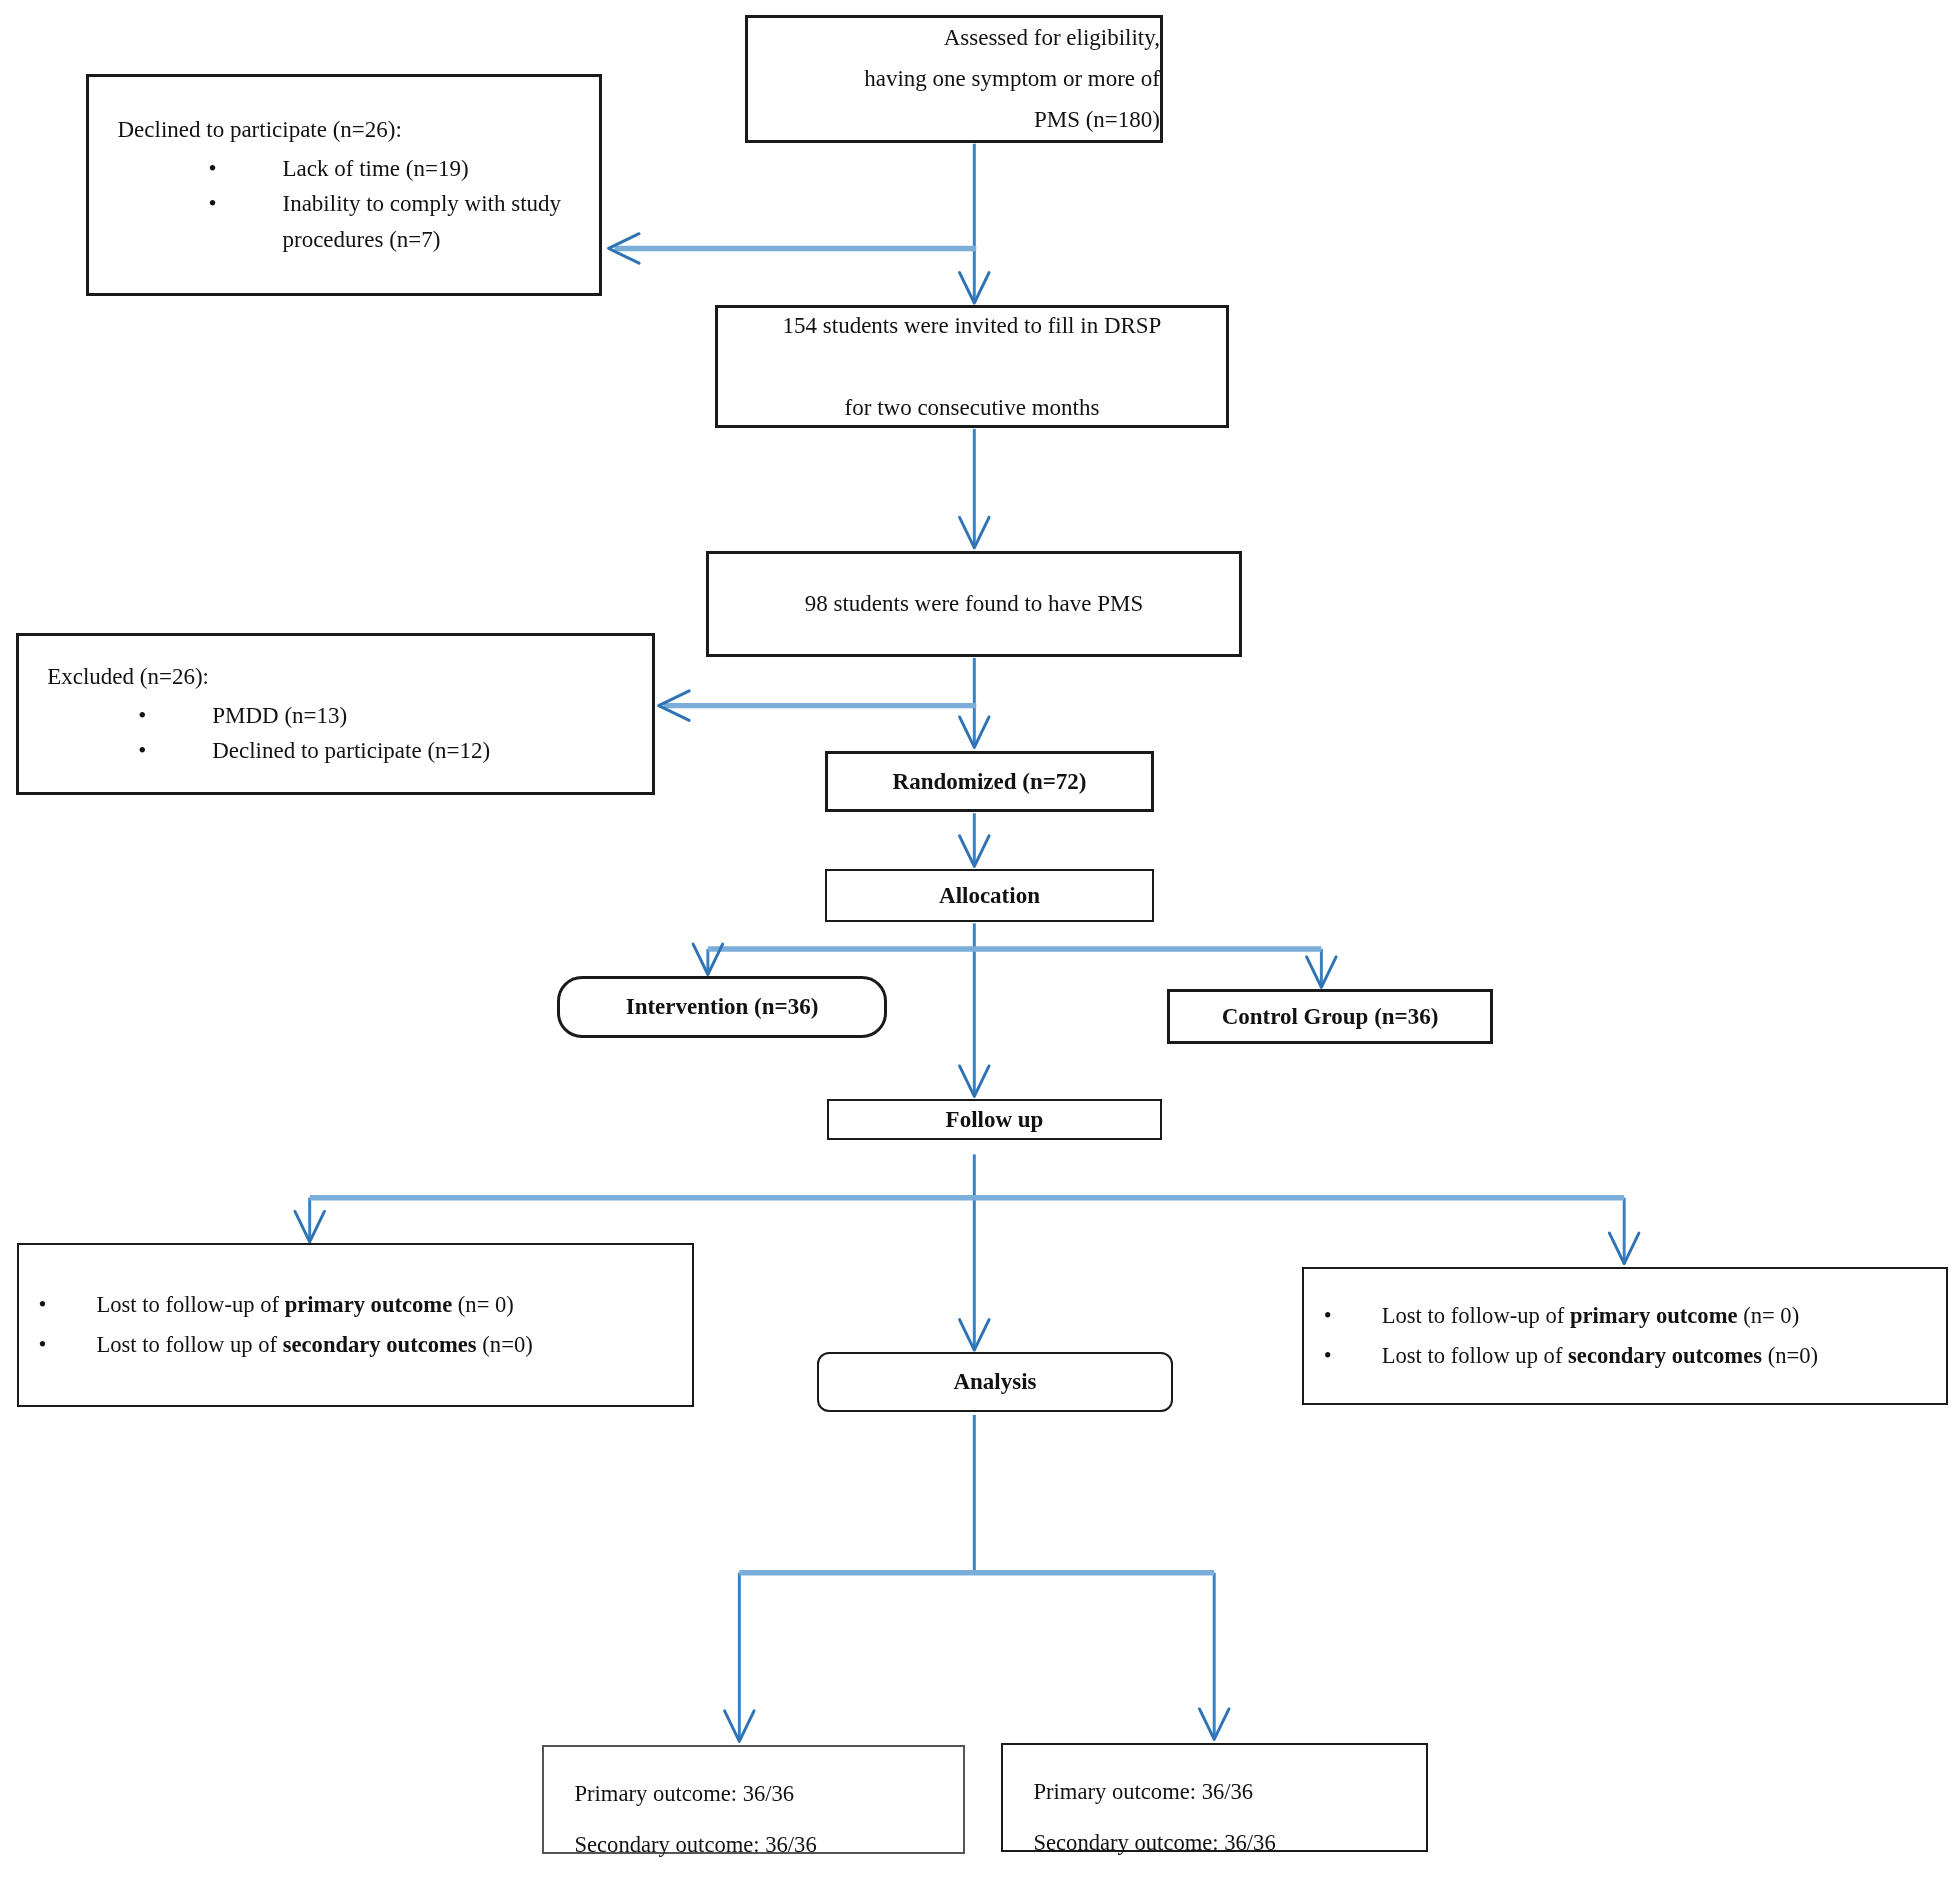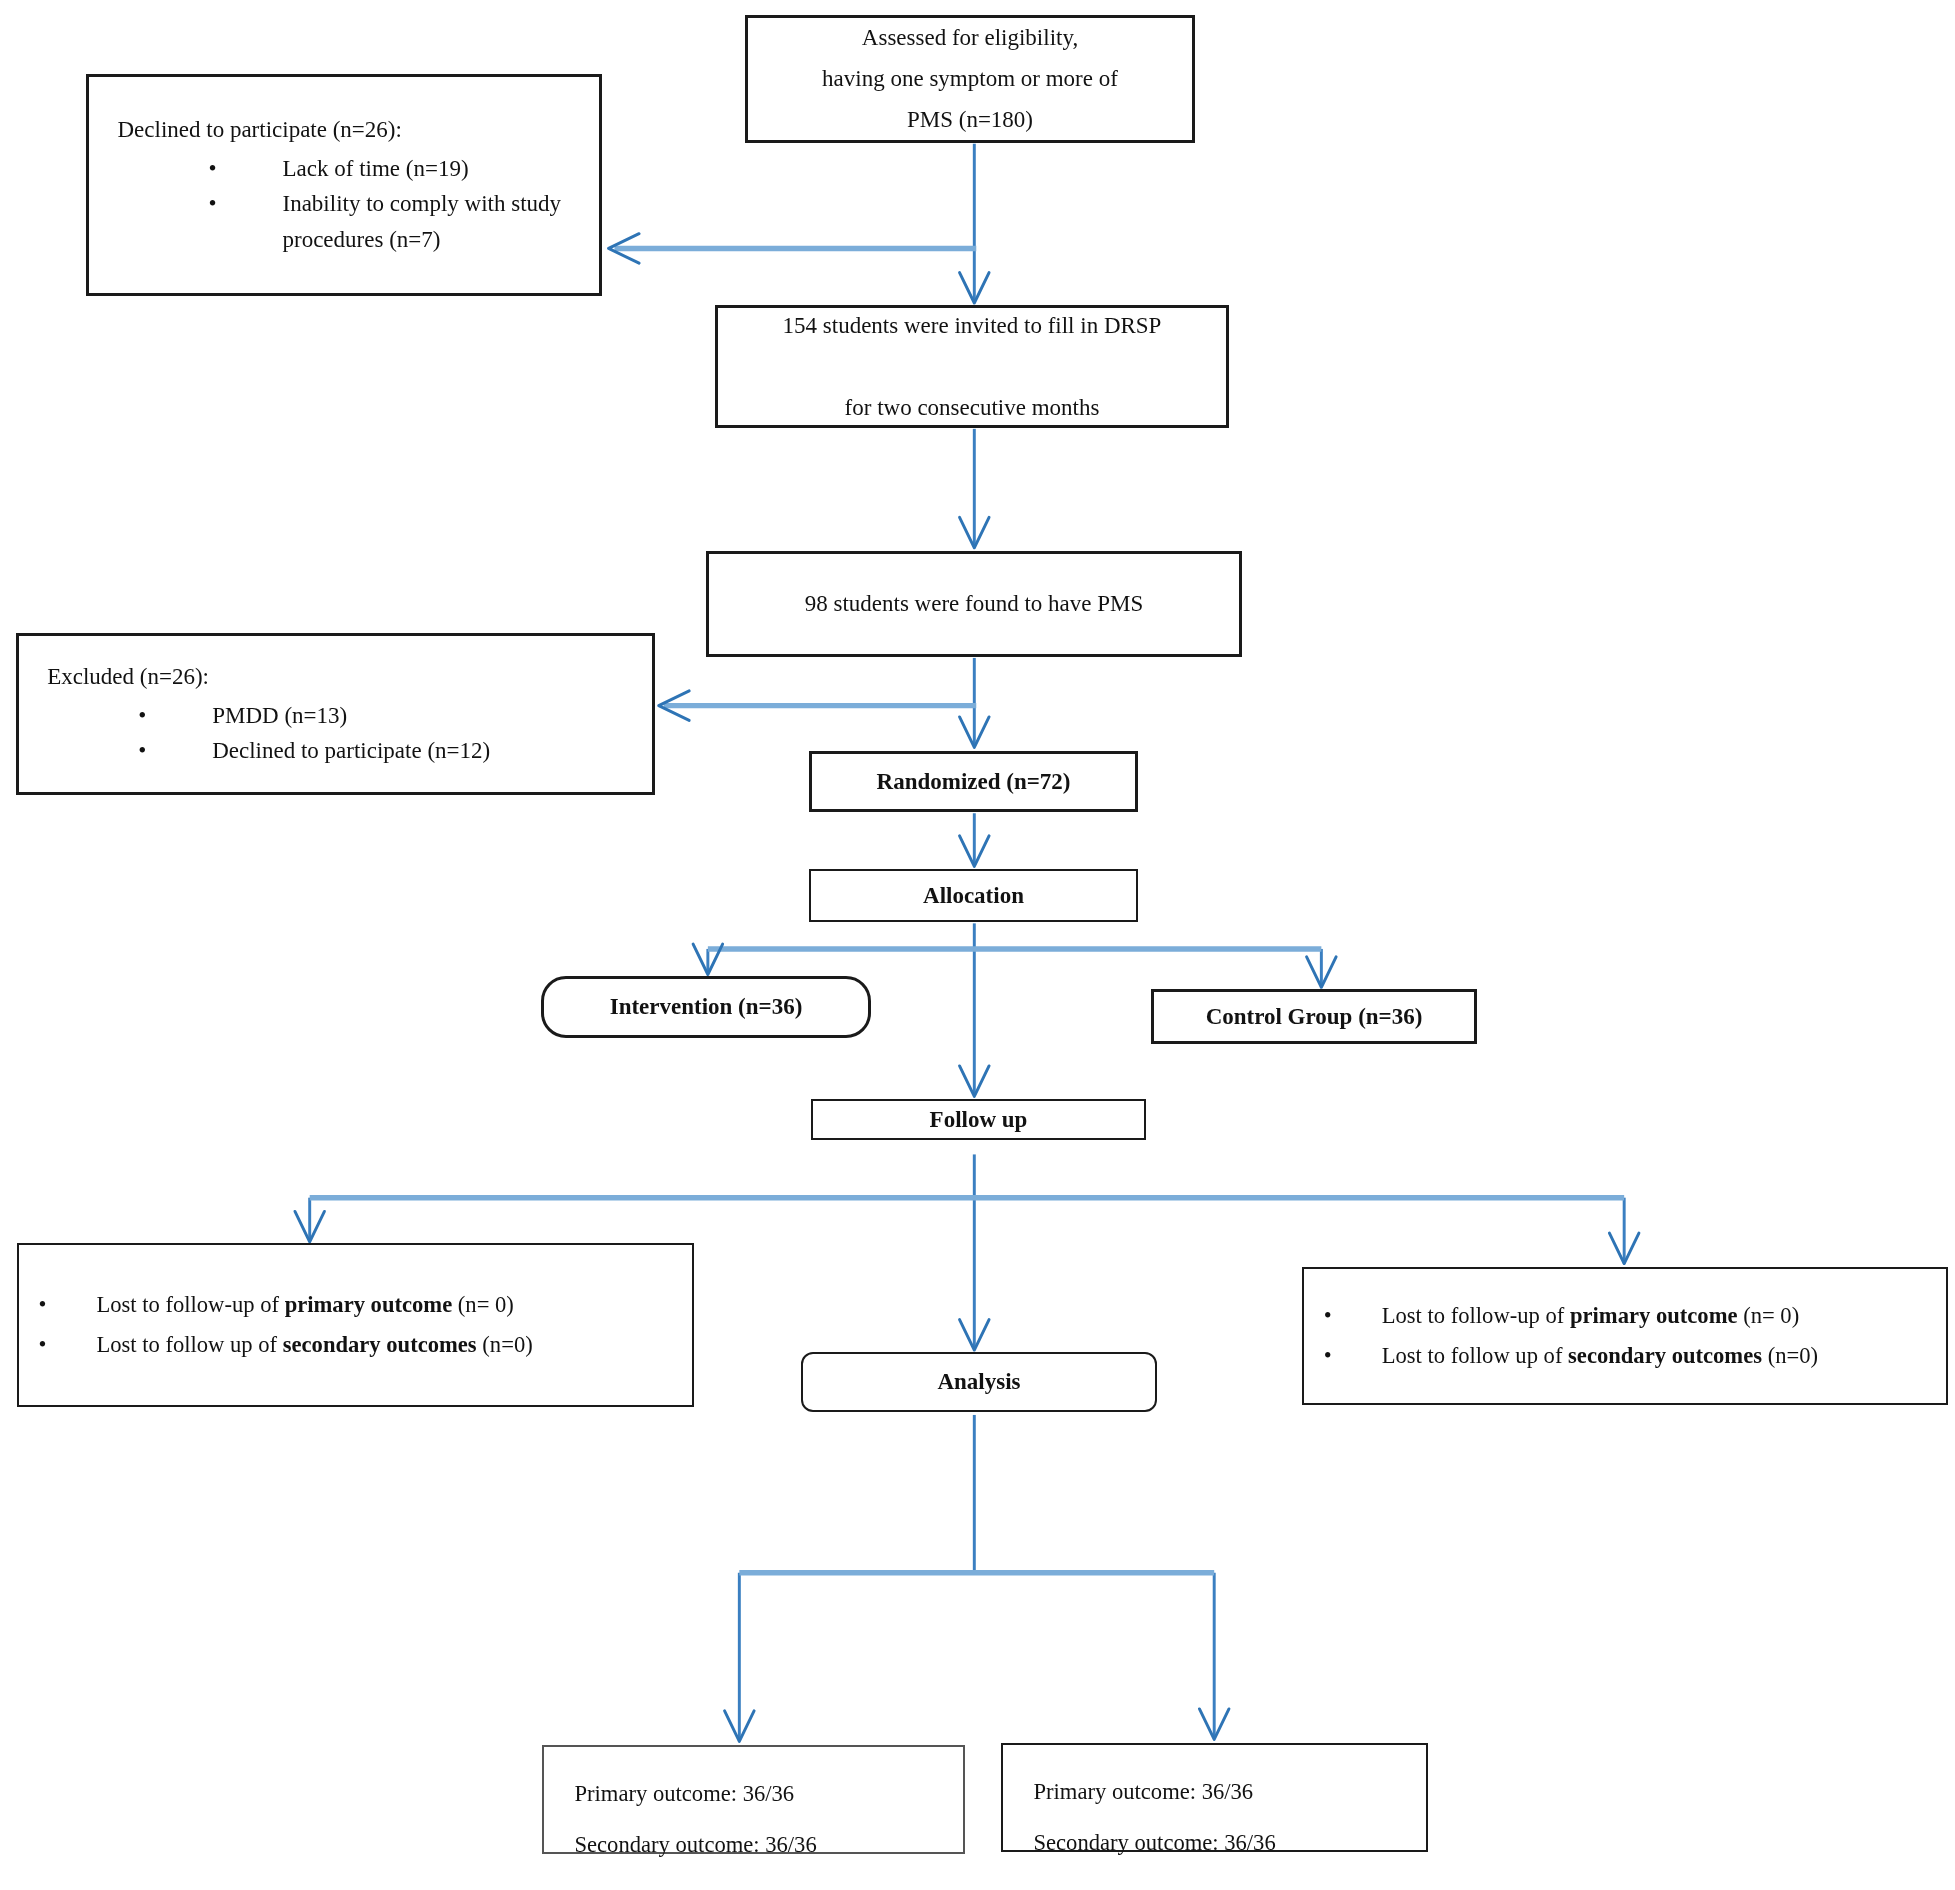--- a/index.html
+++ b/index.html
@@ -40,32 +40,32 @@
     font-size:23px;
     line-height:1.8;
     color:var(--text);
   }
   .bd8{border:3.9px solid var(--box-border);}
   .bd7{border:3.4px solid var(--box-border);}
   .bd6{border:2.9px solid var(--box-border);}
   .bd5{border:2.5px solid var(--box-border);}
   .bd4{border:2px solid var(--box-border-light);}
   .center{text-align:center;}
-  .bold{font-weight:bold;}
+  .bold{font-weight:bold;margin-left:16px;}
   .listbox{line-height:1.55;justify-content:center;padding:14.7px 19.7px 14.7px 28.5px;}
   .listbox .title{margin-bottom:2.9px;}
   .bullet{display:flex;margin-left:91px;}
   .bullet .dot{min-width:74px;flex:0 0 74px;}
   .lostbox{line-height:1.75;font-size:22.6px;justify-content:center;padding:9.8px 14.7px 9.8px 19.7px;}
   .lostbox .bullet{margin-left:0;}
   .lostbox .bullet .dot{min-width:58px;flex:0 0 58px;}
   .outbox{justify-content:flex-start;padding:27px 14.7px 0 30.5px;font-size:22.6px;line-height:1.75;gap:11px;}
 
   
-  .b-assessed   {left:745px;top:14.7px;  width:450px; height:128px;}
+  .b-assessed   {left:745px;top:14.7px;  width:418px; height:128px;text-align:right;}
   .b-declined   {left:86px; top:74px; width:516px;height:222px;}
   .b-invited    {left:715px;top:305px; width:514px;height:123px;gap:40px;}
   .b-pms        {left:706px;top:551px;width:536px;height:106px;}
   .b-excluded   {left:15.7px;  top:633px;width:639px;height:162px;}
   .b-randomized {left:809px;top:751px;width:329px; height:61px;}
   .b-allocation {left:809px;top:869px;width:329px; height:53px;}
   .b-intervention{left:541px;top:976px;width:330px;height:62px;border-radius:25px;}
   .b-control    {left:1151px;top:989px;width:326px; height:55px;}
   .b-followup   {left:811px;top:1099px;width:335px; height:41px;}
   .b-lost-left  {left:16.7px;  top:1243px;width:677px;height:164px;}

